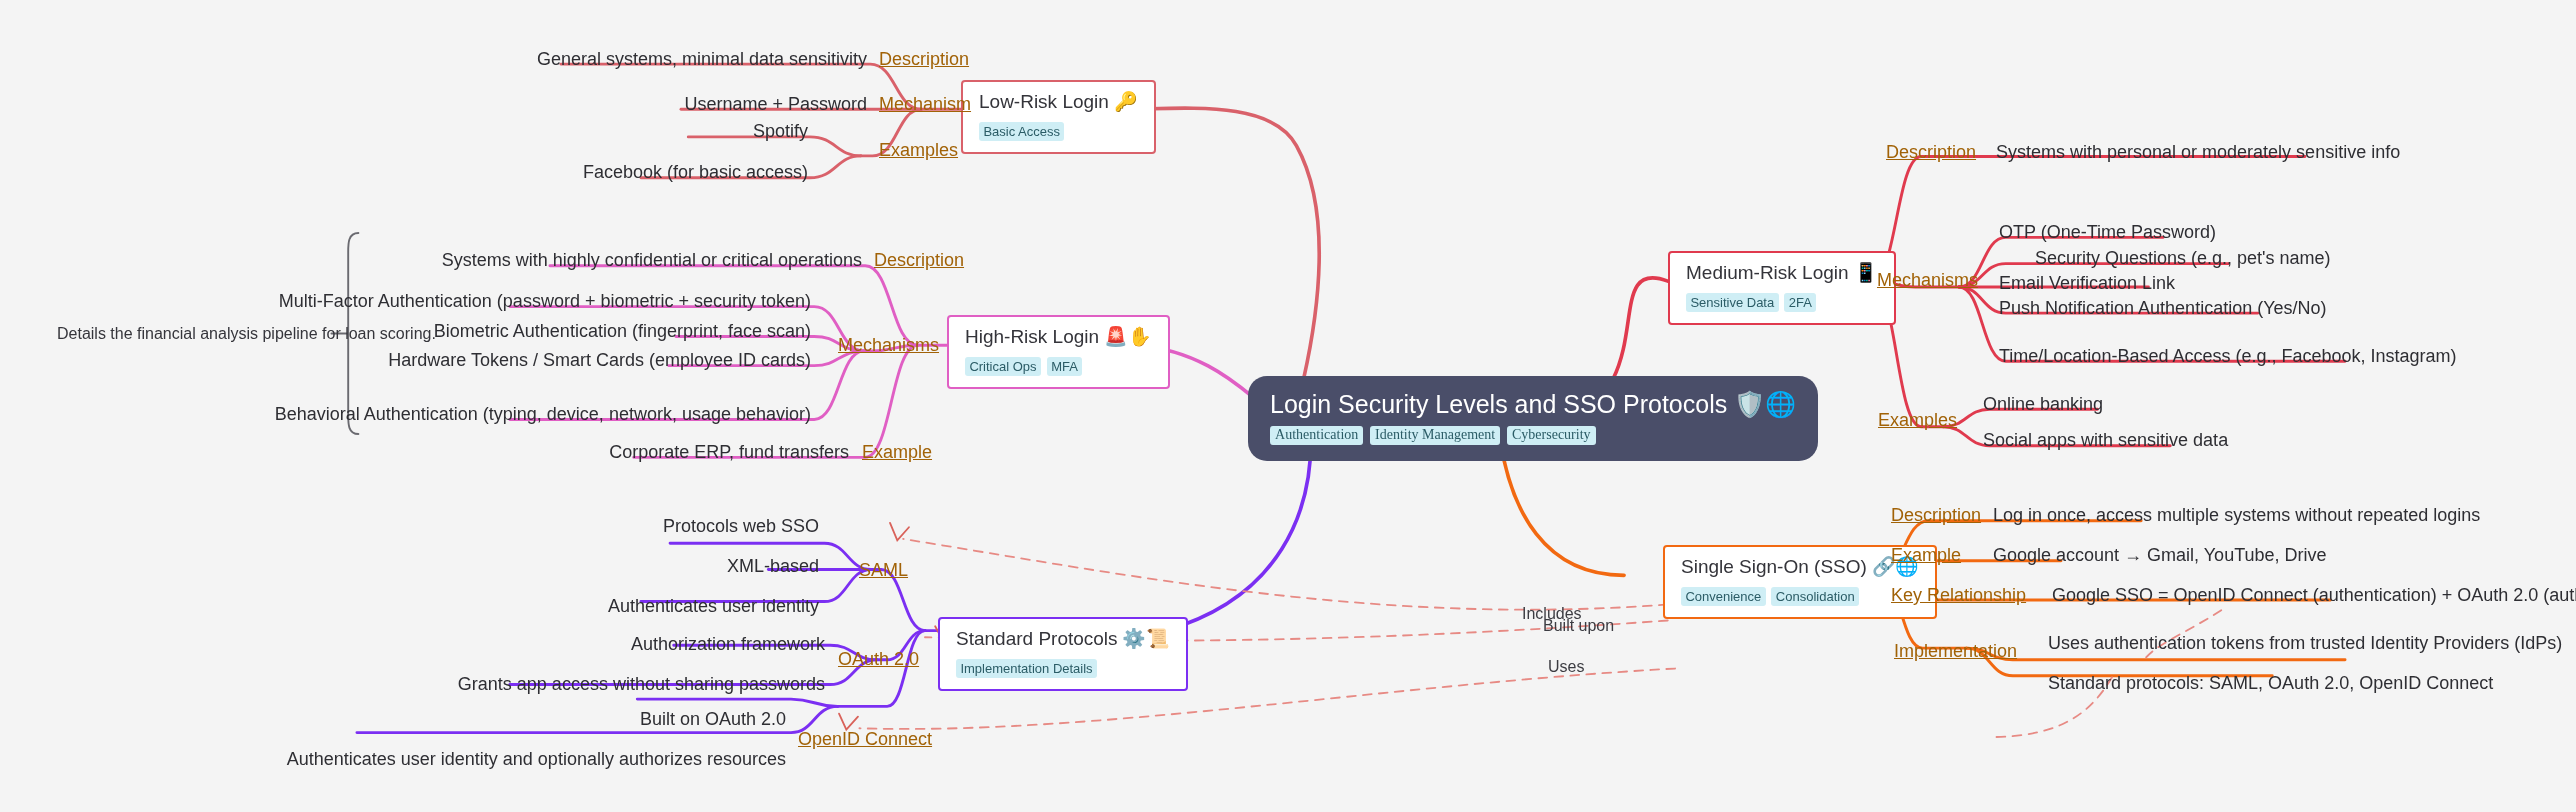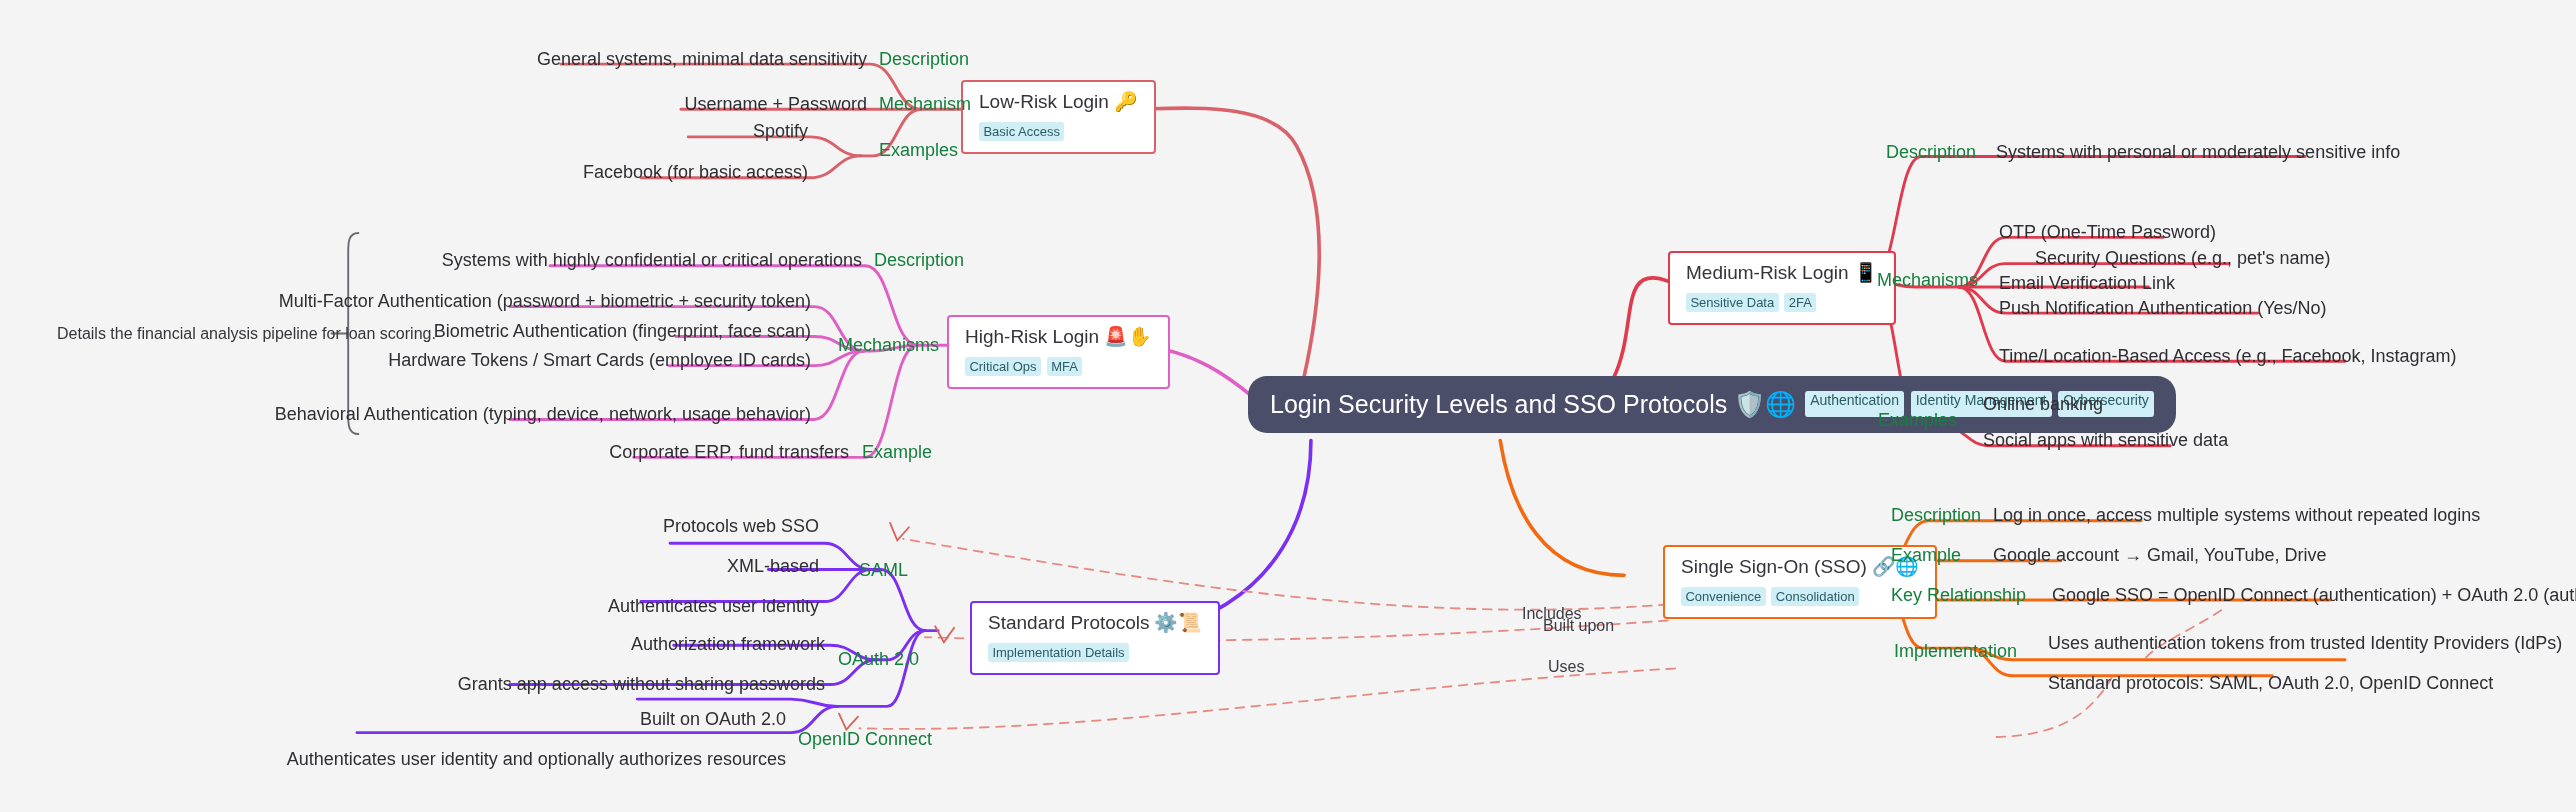--- a/index.html
+++ b/index.html
@@ -18,23 +18,24 @@
     font-size:18px;
     color:#2e2e33;
     white-space:nowrap;
     line-height:1;
   }
   .leaf.r{transform:translateX(-100%);}
 
   .midlabel{
     position:absolute;
     font-size:18px;
-    color:#15803d;
-    white-space:nowrap;
-    line-height:1;
+    color:#a16207;
+    white-space:nowrap;
+    line-height:1;
+    text-decoration:underline;
   }
 
   .reltext{
     position:absolute;
     font-size:16px;
     color:#3c3c42;
     white-space:nowrap;
     line-height:1;
   }
 
@@ -46,29 +47,29 @@
     line-height:1;
   }
 
   
   .root{
     position:absolute;
     background:#4a4e69;
     border-radius:19px;
     padding:14.6px 22px 16px 22px;
     box-sizing:border-box;
-    display:flex;flex-direction:row;gap:8.7px;
+    display:flex;flex-direction:column;gap:8.7px;
   }
   .root-title{
     color:#ffffff;
     font-size:25px;
     white-space:nowrap;
     line-height:1.05;
   }
-  .root-tags{display:flex;gap:6.6px;}
+  .root-tags{display:flex;gap:6.6px;font-family:Liberation Serif, serif;}
   .root-tag{
     background:#cfeef5;
     color:#2b5c66;
     font-size:14px;
     padding:2.2px 5.1px 2.9px 5.1px;
     border-radius:2.9px;
     white-space:nowrap;
     line-height:1;
   }
 
@@ -253,21 +254,21 @@
   </div>
 
   <div class="bnode" style="left:1663px;top:545px;border-color:#f26911;">
     <div class="bnode-title">Single Sign-On (SSO) 🔗🌐</div>
     <div class="bnode-tags">
       <span class="bnode-tag">Convenience</span>
       <span class="bnode-tag">Consolidation</span>
     </div>
   </div>
 
-  <div class="bnode" style="left:938px;top:601px;border-color:#7b2ff2;margin-left:32px;">
+  <div class="bnode" style="left:938px;top:617px;border-color:#7b2ff2;">
     <div class="bnode-title">Standard Protocols ⚙️📜</div>
     <div class="bnode-tags">
       <span class="bnode-tag">Implementation Details</span>
     </div>
   </div>
 
   <div class="leaf r" style="left:867px;top:50px;">General systems, minimal data sensitivity</div>
   <div class="midlabel" style="left:879px;top:50px;">Description</div>
 
   <div class="leaf r" style="left:867px;top:95px;">Username + Password</div>

